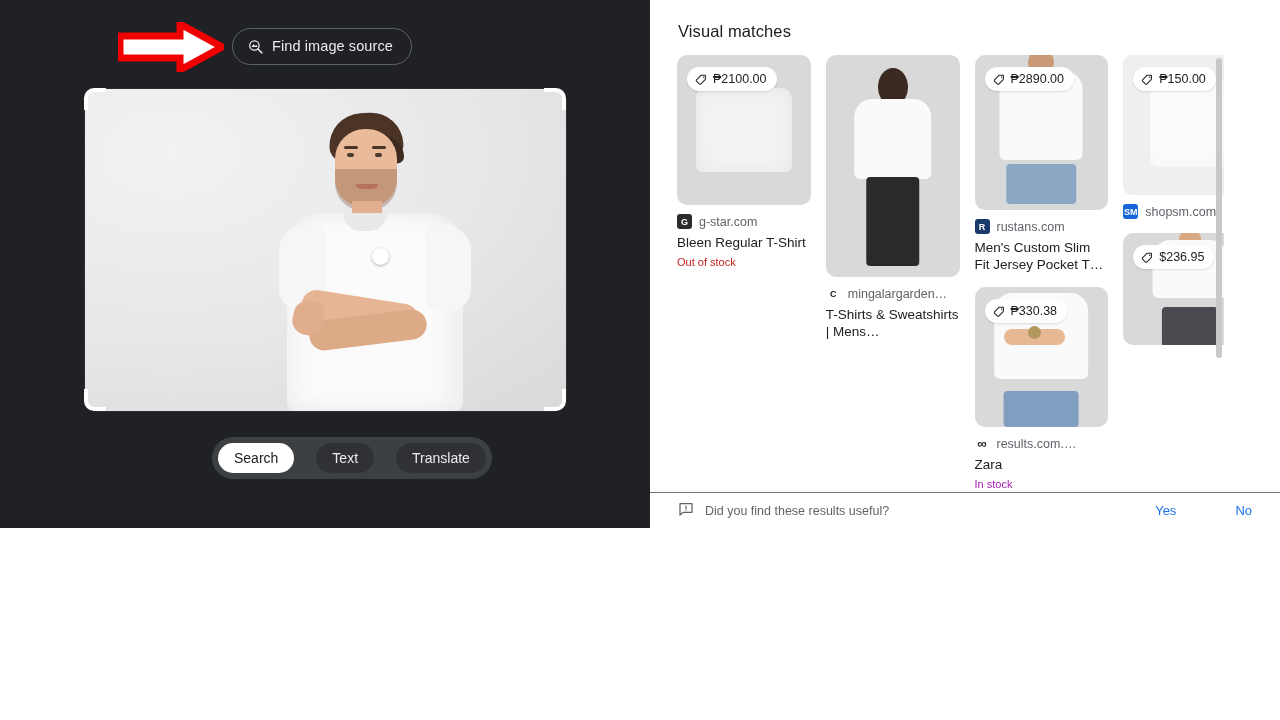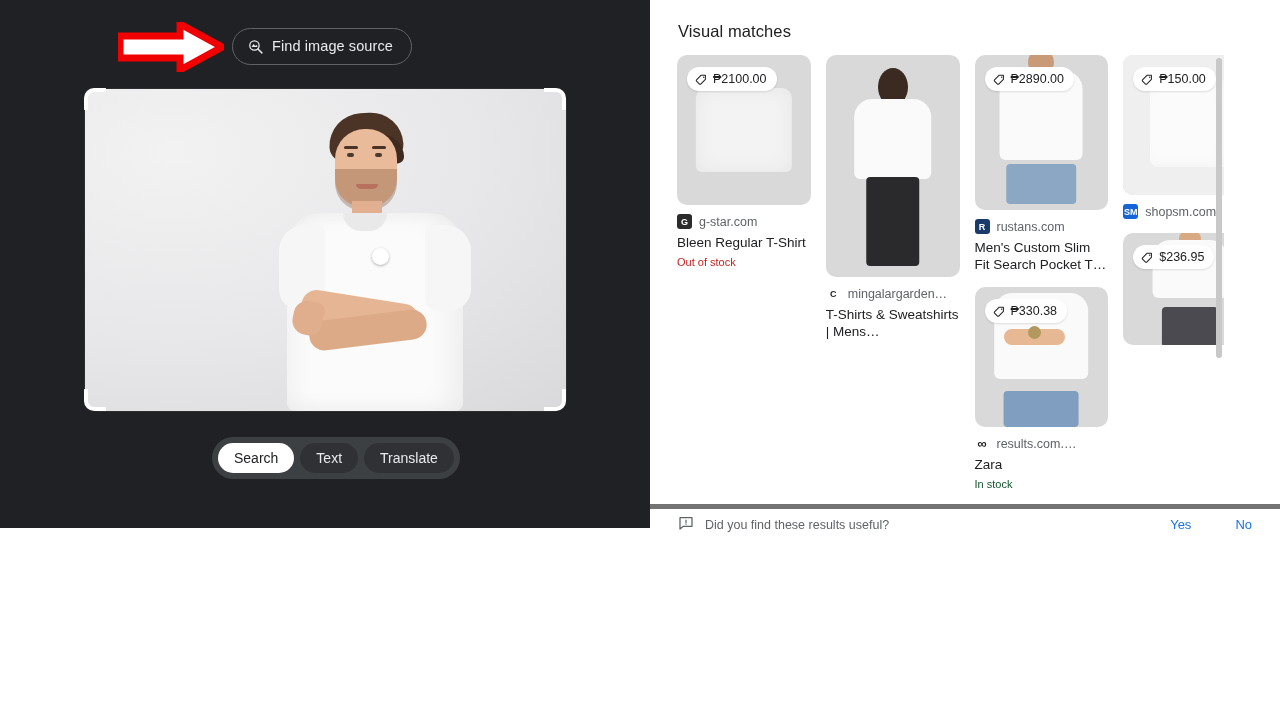--- a/index.html
+++ b/index.html
@@ -117,21 +117,21 @@
   
   .crop-corner{ position:absolute; width:22px; height:22px; border:4px solid #ffffff; }
   .crop-corner.tl{ left:84px; top:88px; border-right:0; border-bottom:0; border-radius:10px 0 0 0;}
   .crop-corner.tr{ left:544px; top:88px; border-left:0; border-bottom:0; border-radius:0 10px 0 0;}
   .crop-corner.bl{ left:84px; top:389px; border-right:0; border-top:0; border-radius:0 0 0 10px;}
   .crop-corner.br{ left:544px; top:389px; border-left:0; border-top:0; border-radius:0 0 10px 0;}
 
   
   .modes{
     position:absolute; left:212px; top:437px;
-    display:flex; align-items:center; gap:6px;
+    display:flex; align-items:center; gap:22px;
     background:#3c4043; border-radius:21px; padding:6px;
   }
   .mode{
     height:30px; padding:0 16px; border-radius:16px;
     display:flex; align-items:center; justify-content:center;
     font-size:14px; font-weight:500; color:#e8eaed;
     background:#303134; white-space:nowrap;
   }
   .mode.active{ background:#ffffff; color:#202124; }
 
@@ -172,46 +172,46 @@
   }
   .favicon{ width:15px; height:15px; border-radius:3px; flex:none;
             display:flex; align-items:center; justify-content:center;
             font-size:9px; color:#fff; font-weight:700; overflow:hidden;}
   .srcname{ overflow:hidden; text-overflow:ellipsis; }
   .ptitle{
     margin-top:5px; font-size:13.5px; line-height:17px; color:#202124;
   }
   .stock{ margin-top:5px; font-size:11px; }
   .stock.out{ color:#c5221f; }
-  .stock.in{ color:#14532d; }
+  .stock.in{ color:#a21caf; }
 
   
   .tshirt-flat{
     position:absolute; left:50%; top:50%; transform:translate(-50%,-50%);
     width:72%; height:56%;
     background:#f3f3f4; border-radius:10px 10px 6px 6px;
     box-shadow: inset 0 0 22px rgba(0,0,0,.05);
   }
   .model{ position:absolute; left:0; right:0; bottom:0; top:0; }
   .m-head{ position:absolute; left:50%; transform:translateX(-50%);
            border-radius:50%; }
   .m-shirt{ position:absolute; left:50%; transform:translateX(-50%);
             background:#fafafa; border-radius:18px 18px 6px 6px; }
   .m-pants{ position:absolute; left:50%; transform:translateX(-50%);
             border-radius:4px; }
 
   
   .feedback{
     position:absolute; left:650px; top:492px; width:630px; height:36px;
-    background:#fff; border-top:5px solid #737373;
-    display:flex; align-items:center; padding:0 28px;margin-top:12px;
+    background:#fff; border-top:1px solid #737373;
+    display:flex; align-items:center; padding:0 28px;
   }
   .fb-left{ display:flex; align-items:center; gap:11px; }
   .fb-text{ font-size:12.5px; color:#5f6368; }
-  .fb-actions{ margin-left:auto; display:flex; align-items:center; gap:44px; }
+  .fb-actions{ margin-left:auto; display:flex; align-items:center; gap:59px; }
   .fb-btn{ font-size:13px; color:#1a73e8; font-weight:500; }
 
   
   .scrollbar{
     position:absolute; right:2px; top:58px; width:6px; height:300px;
     background:#c8c8c9; border-radius:3px;
   }
 </style>
 </head>
 <body>
@@ -332,21 +332,21 @@
                   <circle cx="16.1" cy="7.9" r="1.25" fill="#202124"></circle>
                 </svg>
               </span>
               <span>₱2890.00</span>
             </div>
           </div>
           <div class="srcline">
             <span class="favicon" style="background:#1a3a6b;color:#fff;font-size:9px">R</span>
             <span class="srcname">rustans.com</span>
           </div>
-          <div class="ptitle">Men's Custom Slim Fit Search Pocket T…</div>
+          <div class="ptitle">Men's Custom Slim Fit Jersey Pocket T…</div>
         </div>
         <div class="card">
           <div class="thumb" style="height:140px">
             <div class="model">
               <div class="m-shirt" style="width:70%;height:86.8px;top:5.6000000000000005px"></div>
               <div style="position:absolute;left:22%;top:42px;width:46%;height:16px;background:#e7b894;border-radius:9px"></div>
               <div style="position:absolute;left:40%;top:39.2px;width:13px;height:13px;border-radius:50%;background:#b2975f"></div>
               <div class="m-pants" style="width:56%;height:36.4px;top:103.6px;background:#7f9ec0"></div>
             </div>
             <div class="price">

